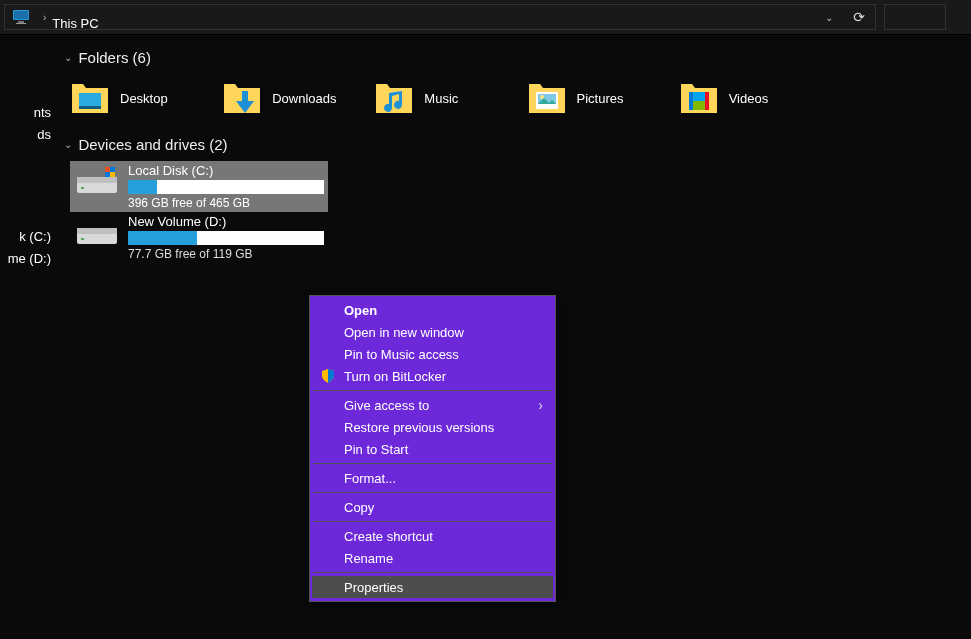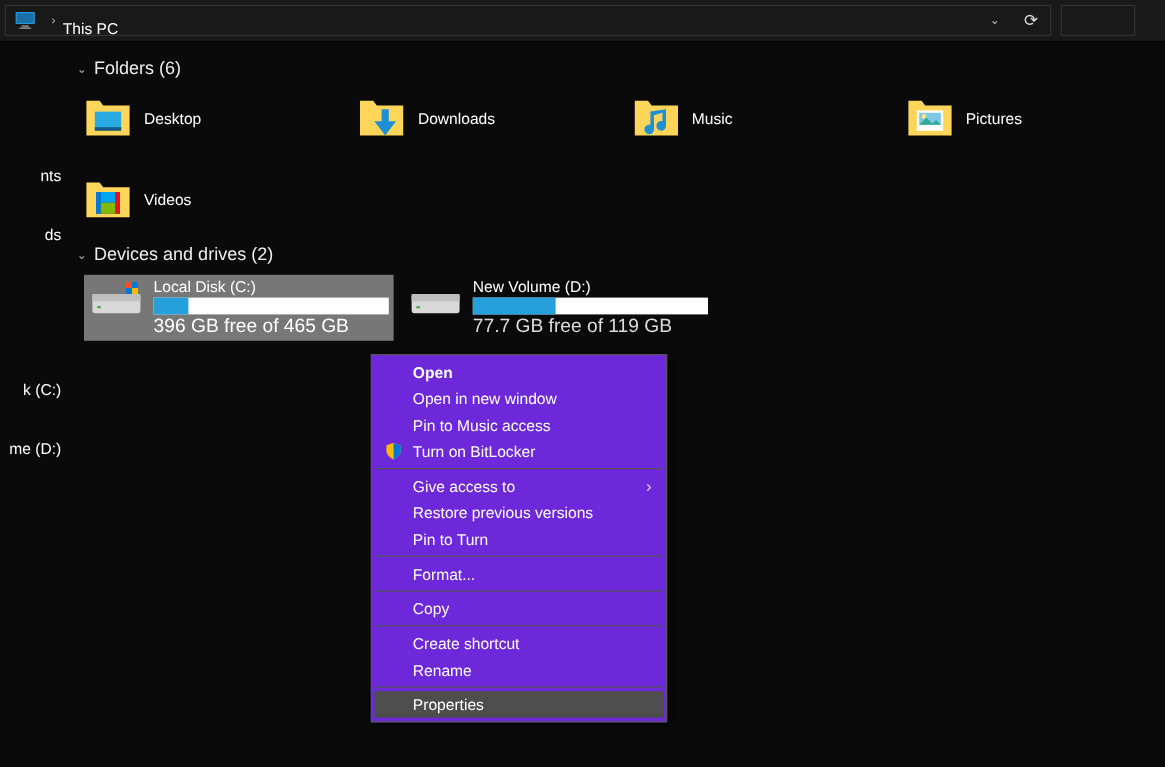--- a/index.html
+++ b/index.html
@@ -7,38 +7,38 @@
   .addr{display:flex;align-items:center;background:#191919;border:1px solid #333;height:24px;margin-left:4px;flex:0 0 auto;width:870px;}
   .addr .pc-icon{width:20px;height:20px;margin:0 6px;display:flex;align-items:center;justify-content:center;}
   .addr .chev{color:#bbb;margin:0 6px;font-size:10px;}
   .addr .loc{color:#fff;margin-top:12px;}
   .addr .spacer{flex:1;}
   .addr .drop{color:#bbb;padding:0 10px;font-size:10px;}
   .addr .refresh{color:#ddd;padding:0 10px;font-size:14px;}
   .searchbox{margin-left:8px;height:24px;width:60px;background:#191919;border:1px solid #333;}
   .body{display:flex;height:calc(100% - 34px);}
   .sidebar{width:55px;background:#0a0a0a;border-right:1px solid #0a0a0a;padding-top:70px;color:#fff;font-size:13px;}
-  .sidebar .item{height:22px;display:flex;align-items:flex-end;justify-content:flex-end;padding-right:4px;white-space:nowrap;overflow:hidden;margin-top:27px;}
+  .sidebar .item{height:22px;display:flex;align-items:flex-start;justify-content:flex-end;padding-right:4px;white-space:nowrap;overflow:hidden;}
   .main{flex:1;padding:10px 8px 8px 8px;position:relative;}
   .section-header{display:flex;align-items:center;color:#eee;font-size:15px;margin:4px 0 8px 0;}
   .section-header .chev{font-size:10px;color:#aaa;margin-right:6px;}
-  .folders-grid{display:grid;grid-template-columns:repeat(4,1fr);column-gap:0;row-gap:8px;padding-left:6px;margin-bottom:14px;gap:20px;}
+  .folders-grid{display:grid;grid-template-columns:repeat(6,1fr);column-gap:0;row-gap:8px;padding-left:6px;margin-bottom:14px;gap:20px;}
   .folder-item{display:flex;align-items:center;height:48px;}
   .folder-icon{width:40px;height:40px;margin-right:10px;display:flex;align-items:center;justify-content:center;}
   .folder-label{color:#fff;}
-  .drives-row{display:flex;padding-left:6px;}
+  .drives-row{display:flex;padding-left:6px;flex-direction:column;}
   .drive{display:flex;width:250px;margin-right:8px;padding:2px 4px;}
   .drive.selected{background:#777;}
   .drive-icon{width:46px;height:36px;margin-right:8px;display:flex;align-items:center;justify-content:center;}
   .drive-info{flex:1;min-width:0;}
   .drive-name{color:#fff;font-size:13px;margin-bottom:2px;white-space:nowrap;}
   .drive.selected .drive-name{color:#fff;}
   .drive-bar{height:14px;background:#fff;position:relative;margin-bottom:2px;}
   .drive-bar .fill{position:absolute;left:0;top:0;bottom:0;background:#26a0da;}
-  .drive-free{color:#ddd;font-size:16px;white-space:nowrap;}
+  .drive-free{color:#ddd;font-size:12px;white-space:nowrap;}
   .drive.selected .drive-free{color:#fff;}
   
   .ctx{position:absolute;left:210px;top:260px;width:241px;background:#6d28d9;border:1px solid #555;box-shadow:2px 2px 6px rgba(0,0,0,.6);padding:3px 2px;z-index:10;margin-left:43px;}
   .ctx .row{height:22px;display:flex;align-items:center;padding-left:32px;padding-right:10px;color:#fff;font-size:13px;position:relative;}
   .ctx .row.bold{font-weight:600;}
   .ctx .row.hover{background:#4d4d4d;}
   .ctx .sep{height:1px;background:#555;margin:3px 1px;}
   .ctx .row .arrow{position:absolute;right:10px;color:#ddd;font-size:14px;}
   .ctx .row .shield{position:absolute;left:8px;width:16px;height:16px;}
   
@@ -216,21 +216,21 @@
       </div>
       <div class="sep"></div>
       <div class="row">
           <span>Give access to</span>
           <span class="arrow">›</span>
         </div>
       <div class="row">
           <span>Restore previous versions</span>
         </div>
       <div class="row">
-          <span>Pin to Turn</span>
+          <span>Pin to Start</span>
         </div>
       <div class="sep"></div>
       <div class="row">
           <span>Format...</span>
         </div>
       <div class="sep"></div>
       <div class="row">
           <span>Copy</span>
         </div>
       <div class="sep"></div>

